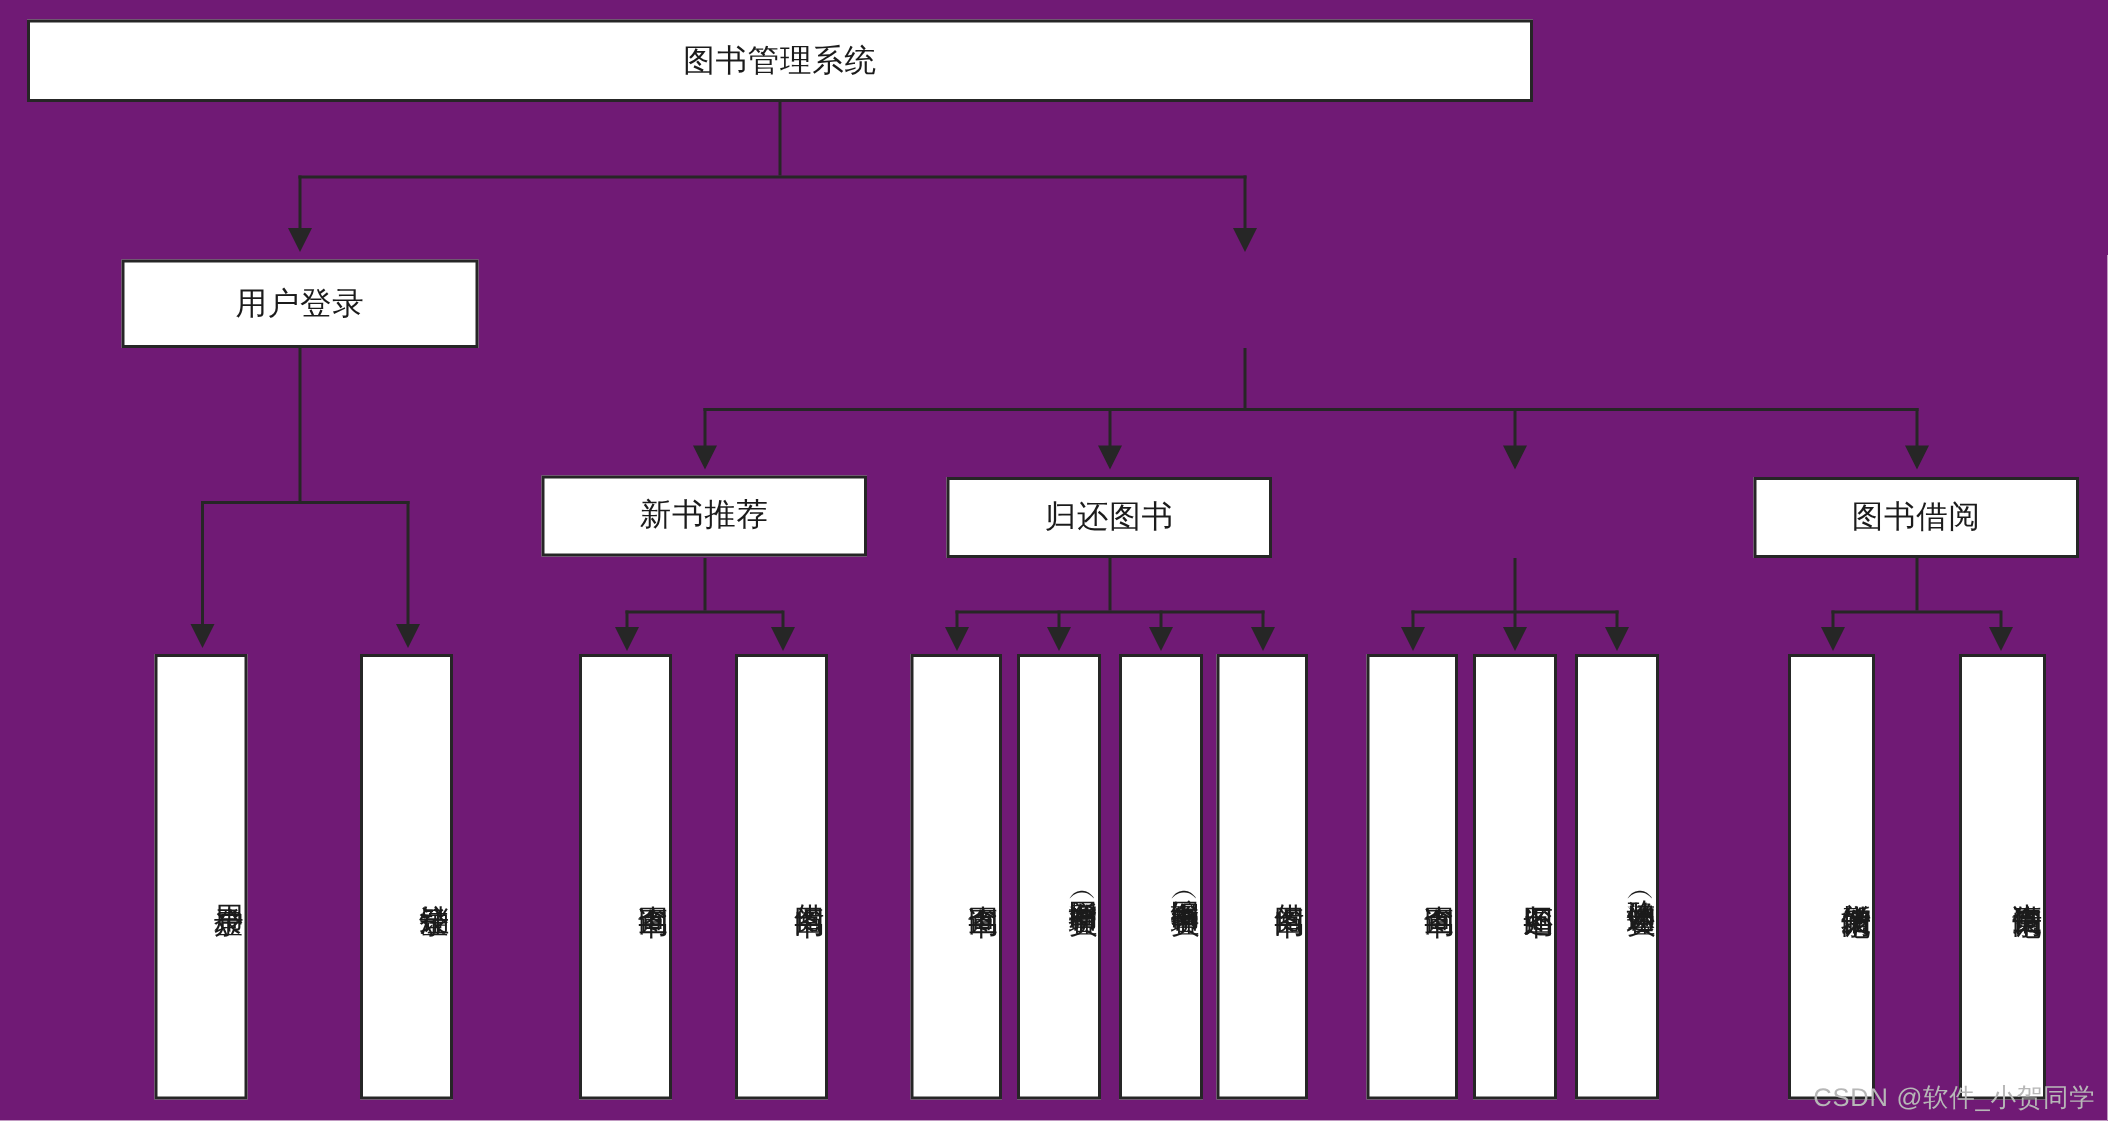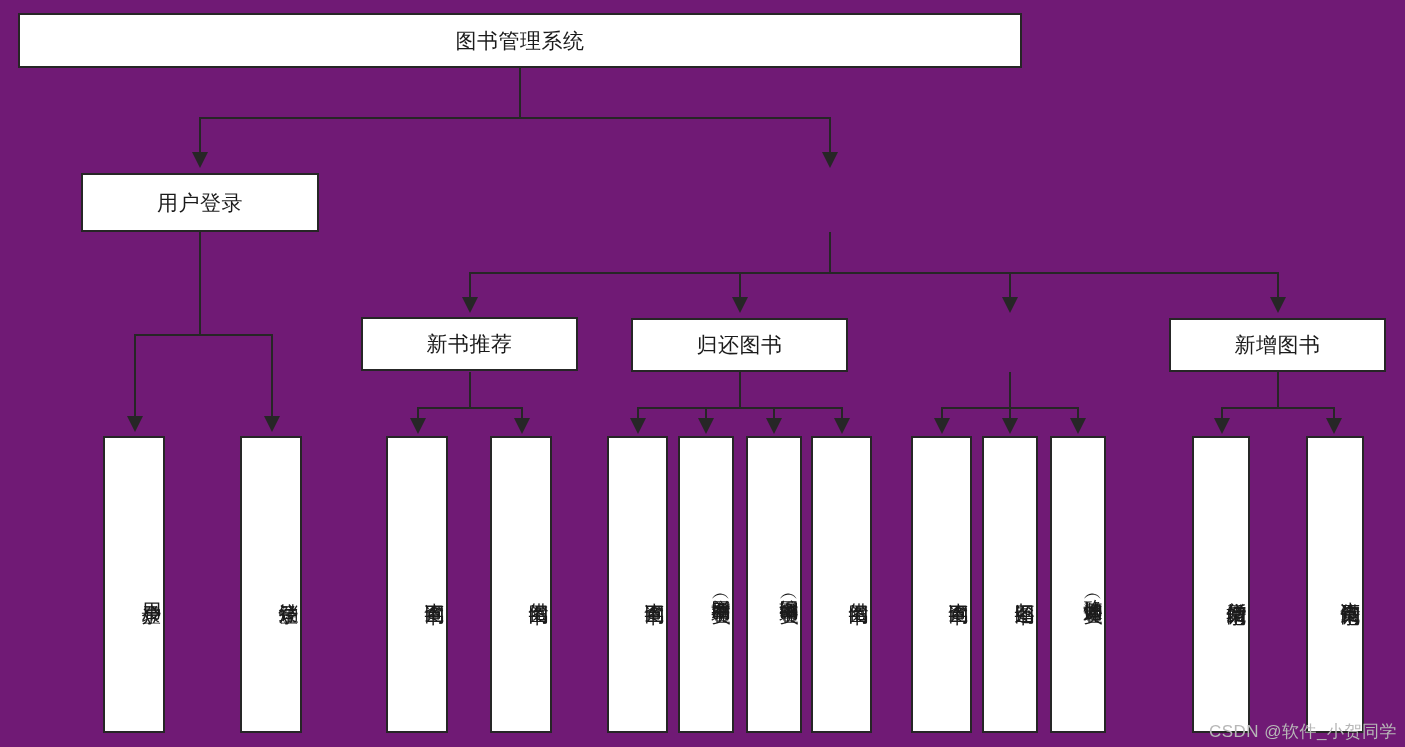--- a/index.html
+++ b/index.html
@@ -116,21 +116,21 @@
   <div class="ln v" style="left:1277px; top:272px; height:28px;"></div>
   <div class="arrow" style="left:1270px; top:297px;"></div>
 
   <div class="node horiz" style="left:361px; top:317px; width:217px; height:54px;">
     <span class="lbl">新书推荐</span>
   </div>
   <div class="node horiz" style="left:631px; top:318px; width:217px; height:54px;">
     <span class="lbl">归还图书</span>
   </div>
   <div class="node horiz" style="left:1169px; top:318px; width:217px; height:54px;">
-    <span class="lbl">新增图书</span>
+    <span class="lbl">图书借阅</span>
   </div>
 
   <div class="ln v" style="left:469px; top:372px; height:35px;"></div>
   <div class="ln h" style="left:417px; top:407px; width:105px;"></div>
   <div class="ln v" style="left:417px; top:407px; height:13px;"></div>
   <div class="arrow" style="left:410px; top:418px;"></div>
   <div class="ln v" style="left:521px; top:407px; height:13px;"></div>
   <div class="arrow" style="left:514px; top:418px;"></div>
 
   <div class="ln v" style="left:739px; top:372px; height:35px;"></div>

